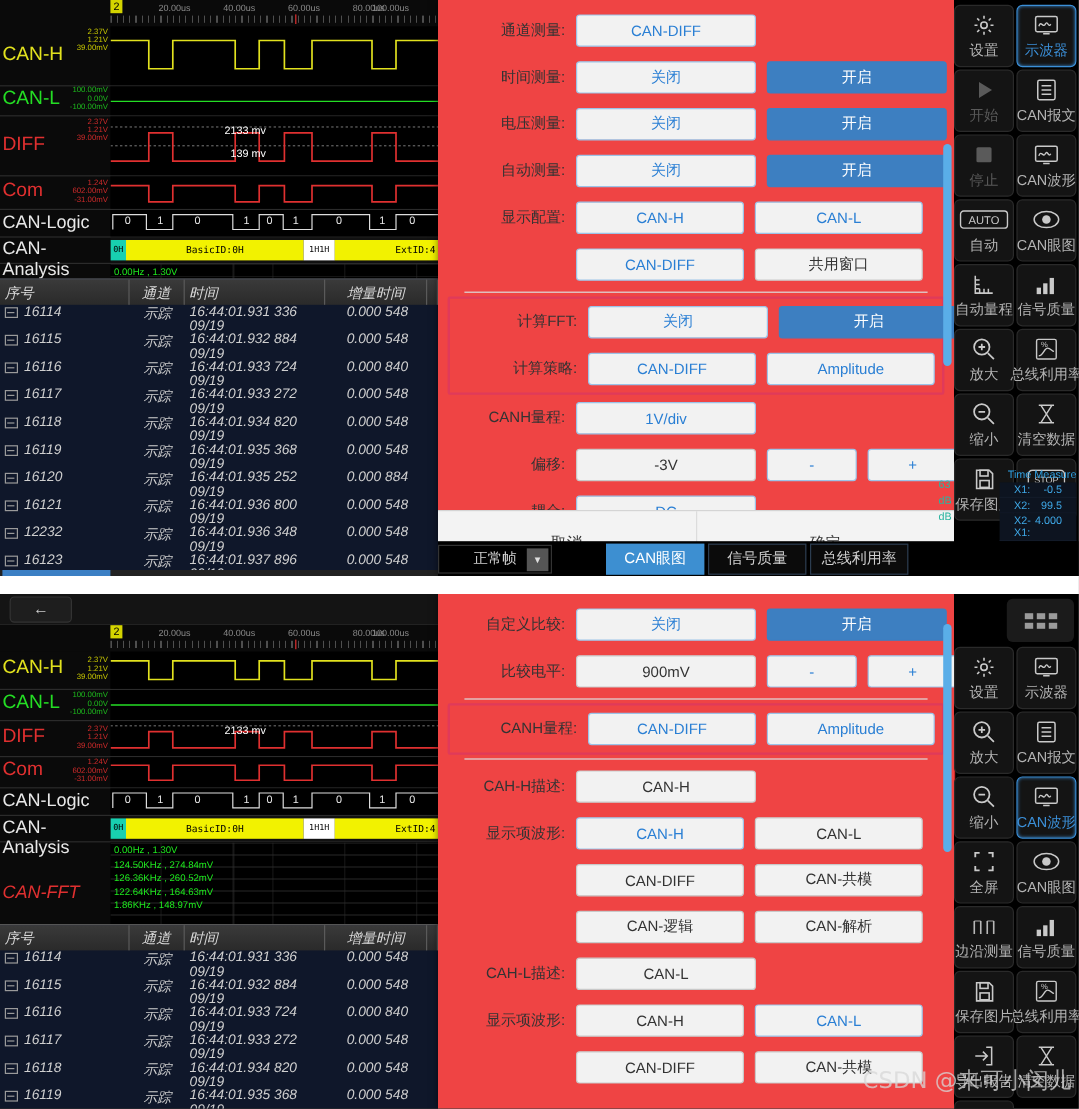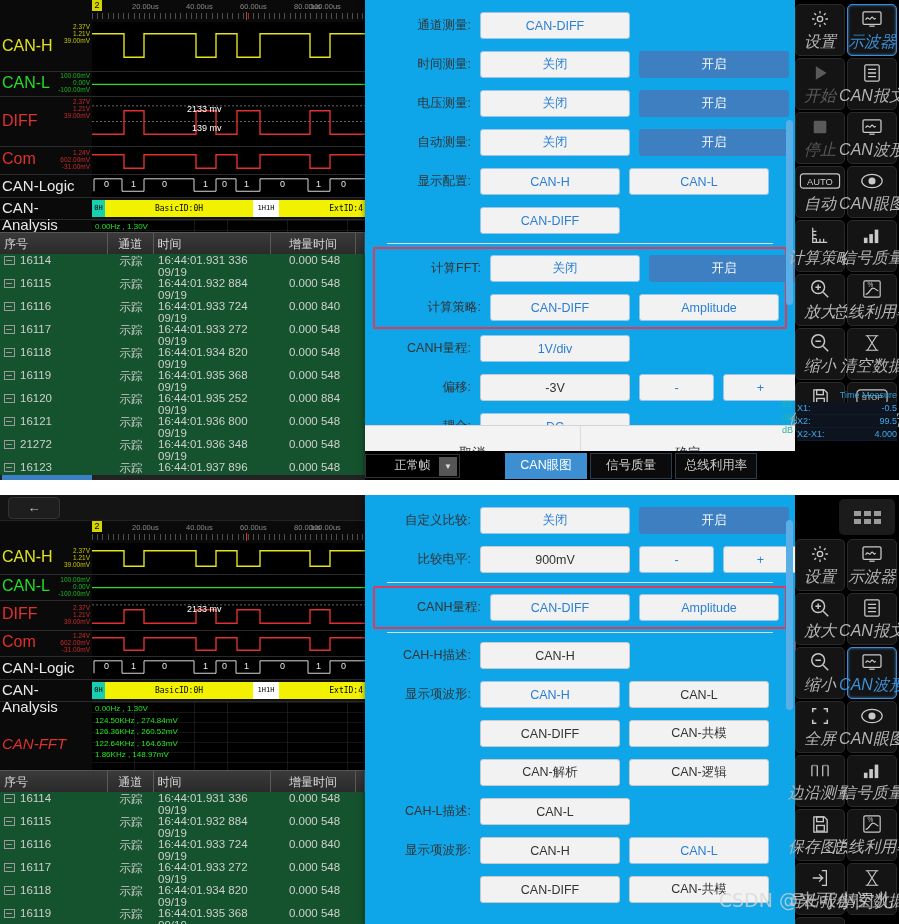--- a/index.html
+++ b/index.html
@@ -53,35 +53,35 @@
              background-position: 135px 0, 0 0; opacity:.5;}
   .kpirow { height:30px; }
   .kpirow .name { top:6px; }
   .kpitext { position:absolute; left:3px; top:2px; font-size:8.5px; line-height:13px; color:#18d818; white-space:nowrap;
              font-family:"DejaVu Sans Mono", monospace; }
 
   
   .wsvg { position:absolute; left:0; top:0; width:100%; height:100%; }
 
   
-  .tbl { position:absolute; left:0; right:0; bottom:0; background:#14532d; }
+  .tbl { position:absolute; left:0; right:0; bottom:0; background:#0f172a;font-style:italic; }
   .thead { display:flex; height:22px; background:linear-gradient(#3a3a3a,#2a2a2a); color:#d8d8d8; font-size:12px;
            border-top:1px solid #555; }
   .thead div { padding:3px 4px; border-right:1px solid #5a5a5a; }
   .c1{ width:108px; } .c2{ width:46px; text-align:center;} .c3{ width:118px;} .c4{ width:85px; text-align:center;} .c5{flex:1;}
   .trow { display:flex; height:23px; color:#cfcfcf; font-size:11.5px; align-items:flex-start; }
   .trow div { padding:0 4px; }
   .trow .c1 { display:flex; align-items:center; gap:5px; }
   .seqicon { width:11px; height:9px; border:1px solid #9a9a9a; position:relative; flex:none; }
   .seqicon:after{ content:""; position:absolute; left:1px; top:3px; width:6px; height:1px; background:#9a9a9a;}
   .hscroll { position:absolute; left:0; bottom:0; width:365px; height:5px; background:#222; }
   .hscroll i { position:absolute; left:2px; top:0; width:90px; height:5px; background:#3b7fc4; display:block; }
 
   
-  .dlg { position:absolute; left:365px; top:0; width:430px; height:100%; background:#0ea5e9;
+  .dlg { position:absolute; left:365px; top:0; width:430px; height:100%; background:#ef4444;
          box-shadow:0 0 6px rgba(0,0,0,.5); }
   .dlgbody { position:absolute; left:0; right:0; top:0; bottom:0; overflow:hidden; }
   .dlg.withfooter .dlgbody { bottom:55px; }
   .frow { display:flex; align-items:center; padding:0 14px; height:39px; gap:9px; }
   .frow .flabel { width:92px; text-align:right; font-size:12.5px; color:#333; flex:none; }
   .btn { height:27px; border:1px solid #b9d2e8; background:#f2f2f2; border-radius:3px; color:#2a7fd4;
          font-size:12.5px; display:flex; align-items:center; justify-content:center; }
   .btn.w150 { width:150px; flex:none; }
   .btn.w75  { width:75px; flex:none; }
   .btn.half { width:140px; flex:none; }
@@ -103,28 +103,28 @@
   .rtool { position:absolute; right:0; top:0; width:104px; height:100%; background:#000; }
   .menubtn { position:absolute; right:4px; top:4px; width:56px; height:36px; background:#1b1b1b; border-radius:5px;
              display:flex; align-items:center; justify-content:center; }
   .menubtn .grid { display:grid; grid-template-columns:repeat(3,7px); grid-gap:3px; }
   .menubtn .grid i { width:7px; height:5px; background:#9a9a9a; display:block; }
   .tgrid { position:absolute; right:2px; display:grid; grid-template-columns:50px 50px; gap:2px; }
   .tbtn { height:52px; background:#141414; border:1px solid #2a2a2a; border-radius:5px; display:flex;
           flex-direction:column; align-items:center; justify-content:center; gap:1px; }
   .tbtn.active { border-color:#3b8fd8; box-shadow:0 0 3px #3b8fd8 inset; }
   .tbtn .tic { height:24px; display:flex; align-items:center; justify-content:center; color:#c9c9c9; }
-  .tbtn .tlbl { font-size:16px; color:#b4b4b4; white-space:nowrap;font-style:italic; }
+  .tbtn .tlbl { font-size:12px; color:#b4b4b4; white-space:nowrap; }
   .tbtn.dim .tic, .tbtn.dim .tlbl { color:#5a5a5a; }
   .tbtn.blue .tlbl { color:#3b8fd8; }
 
   .tmeas { position:absolute; right:2px; width:100px; color:#2f9fe0; }
   .tmeas .tm-title { text-align:right; font-size:9px; color:#2f9fe0; padding:2px 0; }
-  .tmeas .tm-row { display:flex; justify-content:space-between; font-size:9px; padding:1px 0;
-                   background:#0d1420; border-bottom:1px solid #121a28; }
+  .tmeas .tm-row { display:flex; justify-content:space-between; font-size:9px; padding:1px 12px;
+                   background:#0d1420; border-bottom:1px solid #121a28;margin-left:36px; }
   .tmeas .tm-row span:first-child { color:#3fa9e8; }
   .tmeas .tm-row span:last-child { color:#3fa9e8; }
 
   .scopebgs { position:absolute; left:0; top:0; width:100%; height:100%; }
   .minisig { position:absolute; font-size:7px; }
 
   .watermark { position:absolute; right:6px; bottom:10px; font-size:19px; color:rgba(215,215,215,.75);
                font-family:"DejaVu Sans", sans-serif; white-space:nowrap; pointer-events:none; }
 </style>
 </head>
@@ -369,21 +369,21 @@
               <span>16121</span>
             </div>
             <div class="c2">示踪</div>
             <div class="c3">16:44:01.936 800 09/19</div>
             <div class="c4">0.000 548</div>
             <div class="c5"></div>
           </div>
           <div class="trow">
             <div class="c1">
               <span class="seqicon"></span>
-              <span>21272</span>
+              <span>12232</span>
             </div>
             <div class="c2">示踪</div>
             <div class="c3">16:44:01.936 348 09/19</div>
             <div class="c4">0.000 548</div>
             <div class="c5"></div>
           </div>
           <div class="trow">
             <div class="c1">
               <span class="seqicon"></span>
               <span>16123</span>
@@ -424,20 +424,21 @@
             <div class="btn w150 on">开启</div>
           </div>
           <div class="frow">
             <div class="flabel">显示配置:</div>
             <div class="btn half sel">CAN-H</div>
             <div class="btn half sel">CAN-L</div>
           </div>
           <div class="frow">
             <div class="flabel"></div>
             <div class="btn half sel">CAN-DIFF</div>
+            <div class="btn half plain">共用窗口</div>
           </div>
         </div>
       <div class="sep"></div>
       <div class="hl" id="dlg-top-hl">
           <div class="frow">
             <div class="flabel">计算FFT:</div>
             <div class="btn w150 sel">关闭</div>
             <div class="btn w150 on">开启</div>
           </div>
           <div class="frow">
@@ -563,21 +564,21 @@
           </div>
           <div class="tlbl">CAN眼图</div>
         </div>
         <div class="tbtn">
           <div class="tic">
             <svg width="20" height="20" viewBox="0 0 22 22" fill="none" stroke="currentColor" stroke-width="1.4">
               <path d="M3 3v16h16"></path>
               <path d="M3 7h4M3 11h4M3 15h4M7 19v-4M11 19v-4M15 19v-4"></path>
             </svg>
           </div>
-          <div class="tlbl">计算策略</div>
+          <div class="tlbl">自动量程</div>
         </div>
         <div class="tbtn">
           <div class="tic">
             <svg width="20" height="18" viewBox="0 0 22 20" fill="currentColor">
               <rect x="2" y="13" width="4" height="6"></rect>
               <rect x="8" y="9" width="4" height="10"></rect>
               <rect x="14" y="4" width="4" height="15"></rect>
             </svg>
           </div>
           <div class="tlbl">信号质量</div>
@@ -929,22 +930,22 @@
             <div class="btn half sel">CAN-H</div>
             <div class="btn half plain">CAN-L</div>
           </div>
           <div class="frow">
             <div class="flabel"></div>
             <div class="btn half plain">CAN-DIFF</div>
             <div class="btn half plain">CAN-共模</div>
           </div>
           <div class="frow">
             <div class="flabel"></div>
+            <div class="btn half plain">CAN-逻辑</div>
             <div class="btn half plain">CAN-解析</div>
-            <div class="btn half plain">CAN-逻辑</div>
           </div>
           <div class="frow">
             <div class="flabel">CAH-L描述:</div>
             <div class="btn w150 plain">CAN-L</div>
           </div>
           <div class="frow">
             <div class="flabel">显示项波形:</div>
             <div class="btn half plain">CAN-H</div>
             <div class="btn half sel">CAN-L</div>
           </div>

